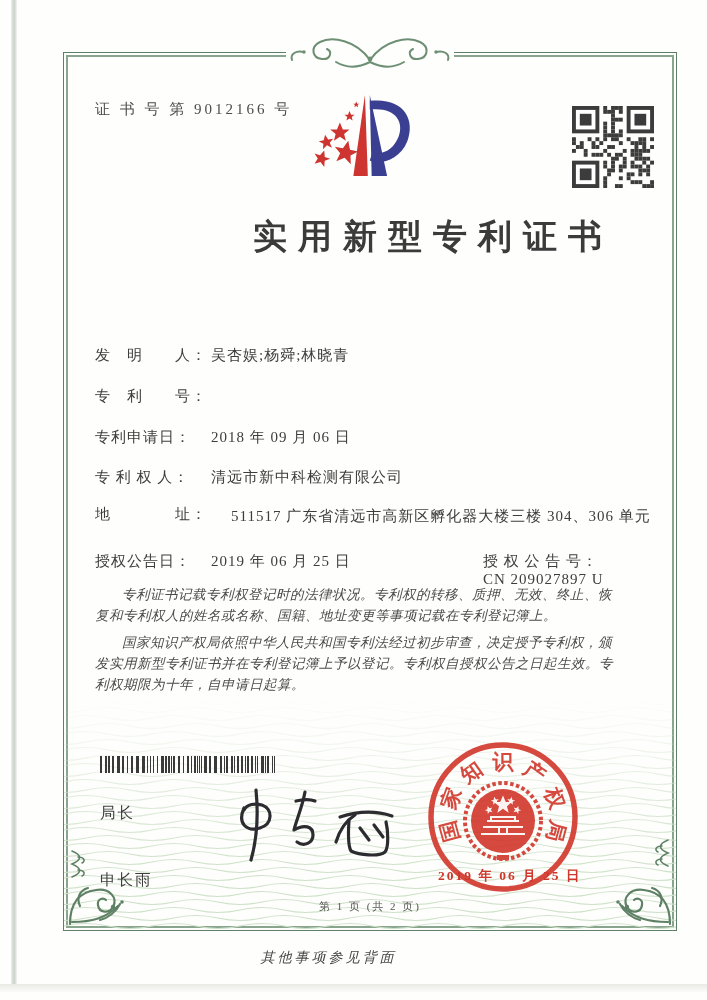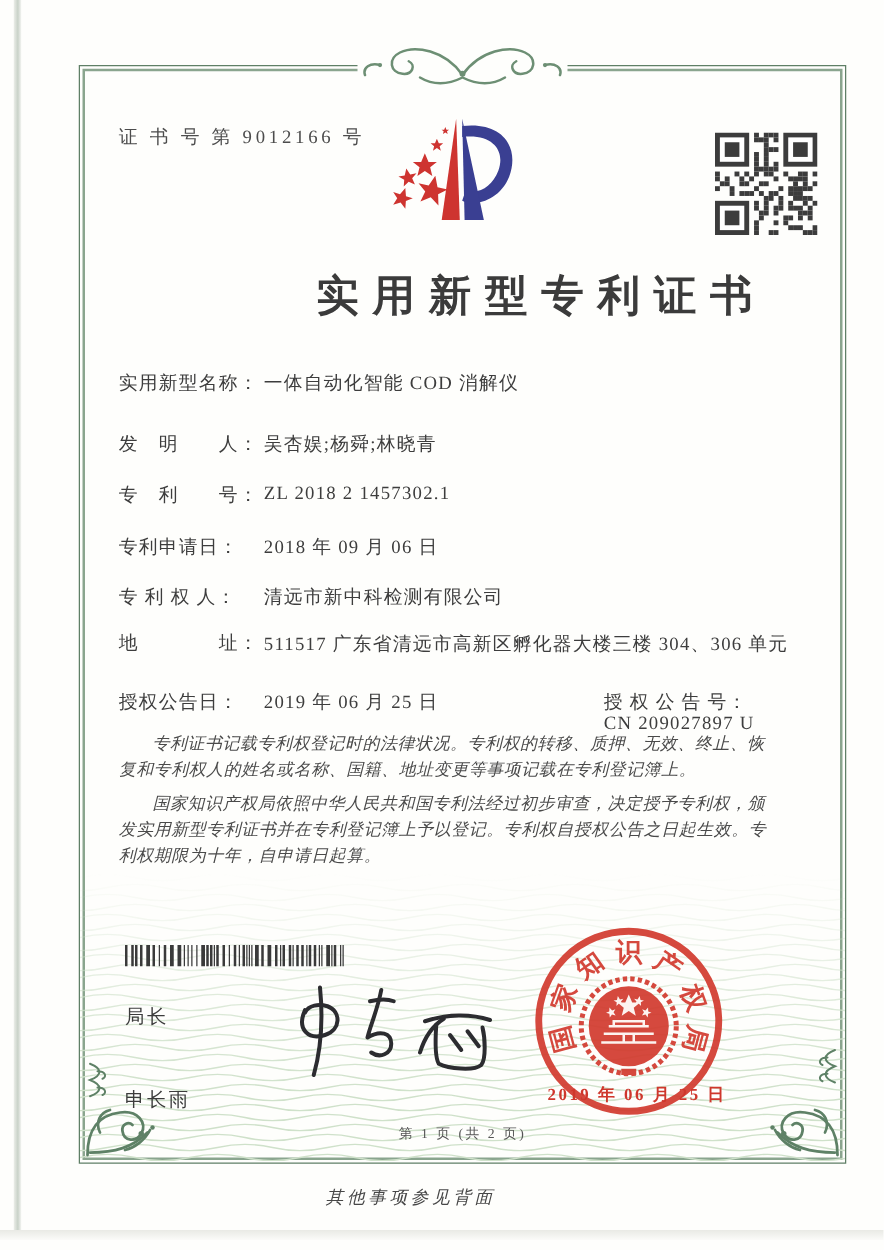--- a/index.html
+++ b/index.html
@@ -22,21 +22,21 @@
   
   .cert-number{position:absolute;left:95px;top:100px;font-size:15px;letter-spacing:3px;color:#4c4c4c;}
   .logo{position:absolute;left:310px;top:88px;}
   .qr{position:absolute;left:572px;top:106px;}
   .title{position:absolute;left:63px;top:214px;width:668px;text-align:center;
          font-size:34px;font-weight:bold;letter-spacing:11px;color:#3b3b3b;margin-left:36px;}
   
   .field-row{position:absolute;left:95px;display:flex;font-size:15px;color:#3d3d3d;}
   .field-label{flex:none;width:116px;white-space:pre;letter-spacing:1px;}
   .field-value{letter-spacing:1px;}
-  .addr .field-value{width:452px;line-height:1.55;}
+  .addr .field-value{width:452px;line-height:1.55;margin-left:20px;}
   .grant-col2{position:absolute;left:388px;top:0;display:flex;flex-direction:column;}
   
   .paras{position:absolute;left:95px;top:584px;width:524px;font-size:13.5px;line-height:21px;
          color:#4a4a4a;font-style:italic;}
   .paras p{margin:0 0 6px 0;text-indent:2em;letter-spacing:.5px;}
   
   .barcode{position:absolute;left:100px;top:756px;width:178px;height:17px;display:flex;align-items:stretch;}
   .barcode .bar{background:#3a3a3a;}
   
   .signer-title{position:absolute;left:100px;top:803px;font-size:15.5px;color:#3c3c3c;letter-spacing:2px;
@@ -293,31 +293,26 @@
       <rect x="56" y="0" width="28" height="28" fill="#3c3c3c"></rect>
       <rect x="60" y="4" width="20" height="20" fill="#fff"></rect>
       <rect x="64" y="8" width="12" height="12" fill="#3c3c3c"></rect>
       <rect x="0" y="56" width="28" height="28" fill="#3c3c3c"></rect>
       <rect x="4" y="60" width="20" height="20" fill="#fff"></rect>
       <rect x="8" y="64" width="12" height="12" fill="#3c3c3c"></rect>
     </svg>
 
   <div class="title">实用新型专利证书</div>
 
-  <div class="field-row" style="top:297px">
-    <span class="field-label">实用新型名称：</span>
-    <span class="field-value">一体自动化智能 COD 消解仪</span>
-  </div>
   <div class="field-row" style="top:346px">
     <span class="field-label">发　明　　人：</span>
     <span class="field-value">吴杏娱;杨舜;林晓青</span>
   </div>
   <div class="field-row" style="top:387px">
     <span class="field-label">专　利　　号：</span>
-    <span class="field-value">ZL 2018 2 1457302.1</span>
   </div>
   <div class="field-row" style="top:428px">
     <span class="field-label">专利申请日：</span>
     <span class="field-value">2018 年 09 月 06 日</span>
   </div>
   <div class="field-row" style="top:468px">
     <span class="field-label">专 利 权 人：</span>
     <span class="field-value">清远市新中科检测有限公司</span>
   </div>
   <div class="field-row addr" style="top:505px">

